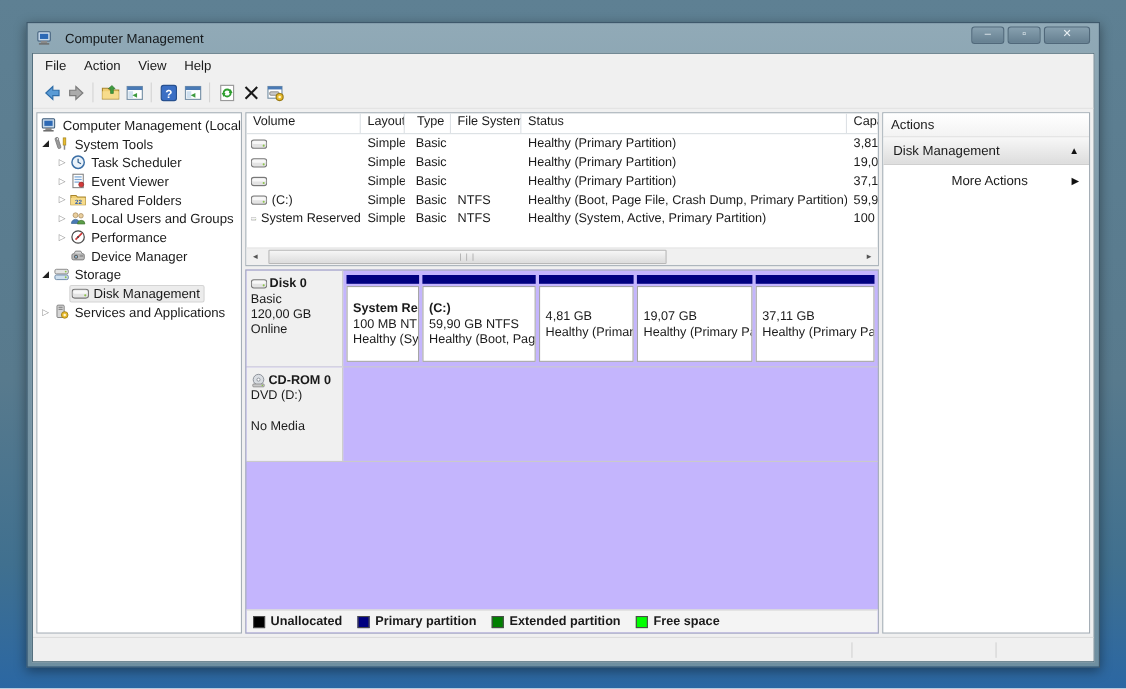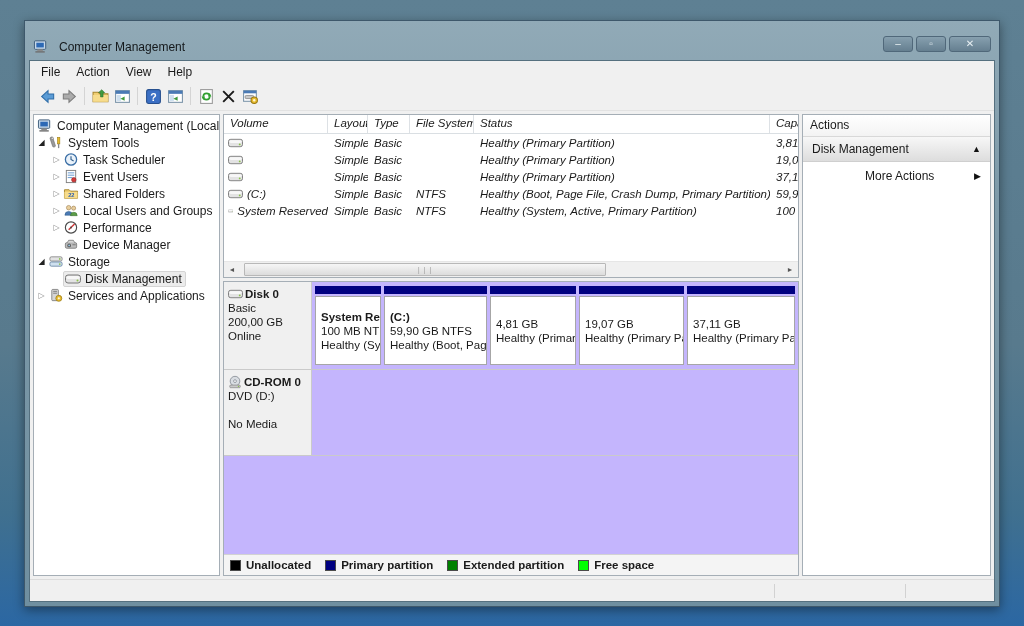--- a/index.html
+++ b/index.html
@@ -4,21 +4,21 @@
 <style>
   * { margin:0; padding:0; box-sizing:border-box; }
   html,body { width:1024px; height:626px; overflow:hidden; font-family:"Liberation Sans", sans-serif; }
   .desktop { position:relative; width:1024px; height:626px;
     background:linear-gradient(180deg,#5e8093 0%,#587A8d 55%,#40708f 82%,#2b67a3 100%); }
 
   
   .window { position:absolute; left:24px; top:20px; width:976px; height:587px;
     background:linear-gradient(180deg,#91aab7 0%,#7e9aa9 30%,#6f8fa0 100%);
     border:1px solid #3e586b; box-shadow:0 3px 10px rgba(0,0,0,.4);
-    padding:12px 4px 4px 4px; display:flex; flex-direction:column; }
+    padding:0 4px 4px 4px; display:flex; flex-direction:column; }
   .titlebar { height:27px; display:flex; align-items:center; padding:0 4px; position:relative; }
   .title-text { font-size:12px; color:#14181b; margin-left:6px; }
   .win-controls { position:absolute; right:4px; top:3px; display:flex; gap:3px; }
   .win-btn { width:30px; height:16px; border:1px solid #50687a; border-radius:3px;
     background:linear-gradient(180deg,#87a0af 0%,#6d8success 100%);
     background:linear-gradient(180deg,#87a0af 0%,#69churn 100%);
     background:linear-gradient(180deg,#87a0af 0%,#657f90 100%);
     color:#e9f0f4; font-size:10px; line-height:14px; text-align:center; cursor:default; }
   .win-btn.close { width:42px; }
   .window-body { flex:1; background:#f0f0f0; border:1px solid #55707f; display:flex; flex-direction:column; min-height:0; }
@@ -38,26 +38,26 @@
   .tree-pane { width:187px; overflow:hidden; padding-top:2px; font-size:12px; color:#1a1a1a; }
   .tree-row { height:17px; display:flex; align-items:center; white-space:nowrap; }
   .lvl0 { padding-left:3px; } .lvl1 { padding-left:1px; } .lvl2 { padding-left:16px; }
   .exp { width:13px; font-size:8px; text-align:center; flex:0 0 13px; }
   .exp-open { color:#222; } .exp-closed { color:#8c8c8c; }
   .t-ico { width:16px; height:15px; margin-right:4px; flex:0 0 16px; }
   .sel { background:#ececec; border:1px solid #d4d4d4; border-radius:2px; padding:0 3px 0 1px; display:flex; align-items:center; height:16px; }
 
   
   .center { flex:1; display:flex; flex-direction:column; gap:3px; min-width:0; }
-  .volume-pane { height:164px; display:flex; flex-direction:column; overflow:hidden; font-size:11.5px; color:#1a1a1a;font-style:italic; }
+  .volume-pane { height:140px; display:flex; flex-direction:column; overflow:hidden; font-size:11.5px; color:#1a1a1a; }
   .vl-header { height:19px; display:flex; border-bottom:1px solid #dadfe3; }
   .vl-header .cell { border-right:1px solid #dde1e5; padding:2px 0 0 6px; }
   .row { height:17px; display:flex; align-items:center; }
   .cell { white-space:nowrap; overflow:hidden; flex-shrink:0; }
-  .c-vol{width:104px;} .c-layout{width:40px;} .c-type{width:42px;} .c-fs{width:64px;} .c-status{width:296px;} .c-cap{width:60px;}
+  .c-vol{width:104px;} .c-layout{width:40px;} .c-type{width:42px;text-align:center;} .c-fs{width:64px;} .c-status{width:296px;} .c-cap{width:60px;}
   .row .cell { padding-left:6px; }
   .vol-cell { display:flex; align-items:center; gap:4px; padding-left:4px !important; }
   .vl-fill { flex:1; }
   .hscroll { height:16px; background:#f0f0f0; border-top:1px solid #e6e6e6; display:flex; align-items:center; position:relative; }
   .sb-arrow { width:16px; height:16px; font-size:7px; color:#555; display:flex; align-items:center; justify-content:center; }
   .sb-arrow.right { position:absolute; right:0; }
   .sb-thumb { position:absolute; left:20px; width:63%; top:1px; height:13px;
     background:linear-gradient(180deg,#f6f6f6,#dcdcdc); border:1px solid #b8b8b8; border-radius:1px;
     display:flex; align-items:center; justify-content:center; }
   .sb-grip { font-size:7px; color:#9a9a9a; letter-spacing:1px; line-height:6px; }
@@ -242,21 +242,21 @@
 
           <div class="tree-row lvl2">
             <span class="exp exp-closed">▷</span>
             <svg class="t-ico" viewBox="0 0 16 16">
               <rect x="3" y="1.5" width="10" height="13" fill="#ffffff" stroke="#7f7f7f"></rect>
               <rect x="4.5" y="3.5" width="7" height="1.2" fill="#7aa7d6"></rect>
               <rect x="4.5" y="6" width="7" height="1.2" fill="#7aa7d6"></rect>
               <rect x="4.5" y="8.5" width="5" height="1.2" fill="#7aa7d6"></rect>
               <circle cx="11" cy="11.5" r="2.4" fill="#d23a3a" stroke="#8f1d1d" stroke-width="0.6"></circle>
             </svg>
-            <span>Event Users</span>
+            <span>Event Viewer</span>
           </div>
 
           <div class="tree-row lvl2">
             <span class="exp exp-closed">▷</span>
             <svg class="t-ico" viewBox="0 0 16 16">
               <use href="#sym-folder"></use>
               <text x="5" y="12" font-size="6" font-weight="bold" fill="#2d5fb0" font-family="Liberation Sans, sans-serif">22</text>
             </svg>
             <span>Shared Folders</span>
           </div>
@@ -421,21 +421,21 @@
 
             <div class="disk-row" style="height:88px">
               <div class="d-label">
                 <div class="d-title">
                   <svg width="15" height="10" viewBox="0 0 16 10">
                       <use href="#sym-drive"></use>
                     </svg>
                   <span>Disk 0</span>
                 </div>
                 <div>Basic</div>
-                <div>200,00 GB</div>
+                <div>120,00 GB</div>
                 <div>Online</div>
               </div>
               <div class="parts">
                 <div class="part" style="flex:0 0 66px">
                   <div class="part-bar" style="background: rgb(0, 0, 128);"></div>
                   <div class="part-body">
                     <span class="pb-name">System Reserved</span>
                     <span>100 MB NTFS</span>
                     <span>Healthy (System, Active, Primary Partition)</span>
                   </div>

